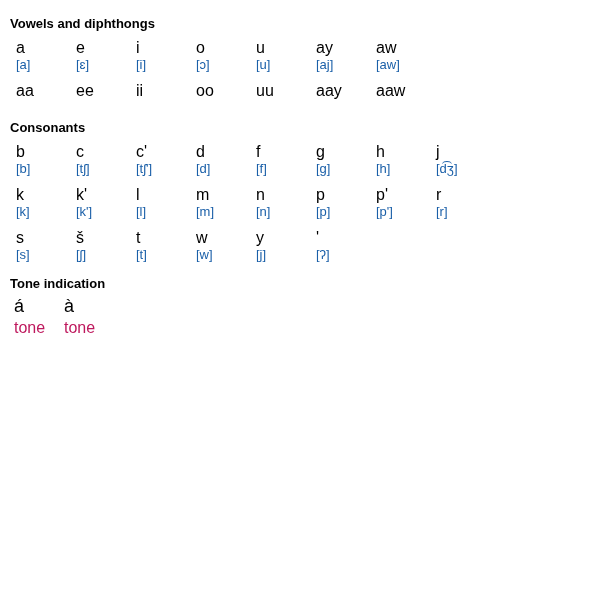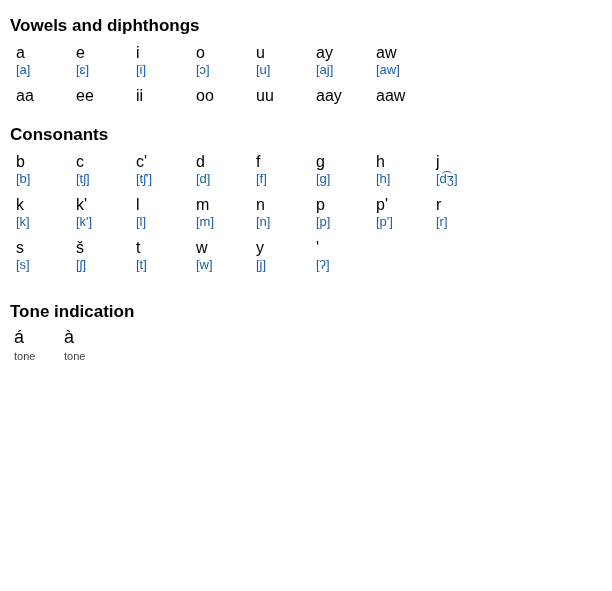--- a/index.html
+++ b/index.html
@@ -7,21 +7,21 @@
       font-family: Arial, sans-serif;
       font-size: 14px;
       background: #fff;
       color: #000;
       width: 612px;
       min-height: 591px;
       padding: 8px 10px;
     }
     .section-title {
       font-weight: bold;
-      font-size: 17px;
+      font-size: 13px;
       margin-bottom: 4px;
       margin-top: 8px;
     }
     table {
       border-collapse: collapse;
       margin-bottom: 2px;
     }
     td {
       padding: 2px 6px;
       text-align: left;
@@ -47,22 +47,22 @@
       padding: 1px 4px;
     }
     .tone-char {
       font-size: 18px;
     }
     .tone-label {
       font-size: 13px;
       color: #1a5fa8;
     }
     .tone-word {
-      font-size: 11px;
-      color: #404040;
+      font-size: 16px;
+      color: #be185d;
     }
   </style>
 </head>
 <body>
 
 <div>
   <div class="section-title">Vowels and diphthongs</div>
   <table>
 
     <tbody>
@@ -167,21 +167,21 @@
       <td class="ipa">[w]</td>
       <td class="ipa">[j]</td>
       <td class="ipa">[ʔ]</td>
       <td class="ipa"></td>
       <td class="ipa"></td>
     </tr>
   </tbody>
     </table>
 </div>
 
-<div class="tone-section" style="margin-top:24px;">
+<div class="tone-section" style="margin-top:8px;">
   <div class="section-title">Tone indication</div>
   <table class="tone-table">
     <tbody>
         <tr>
       <td class="tone-char">á</td>
       <td class="tone-char">à</td>
     </tr>
     <tr>
       <td class="tone-word">tone</td>
       <td class="tone-word">tone</td>

